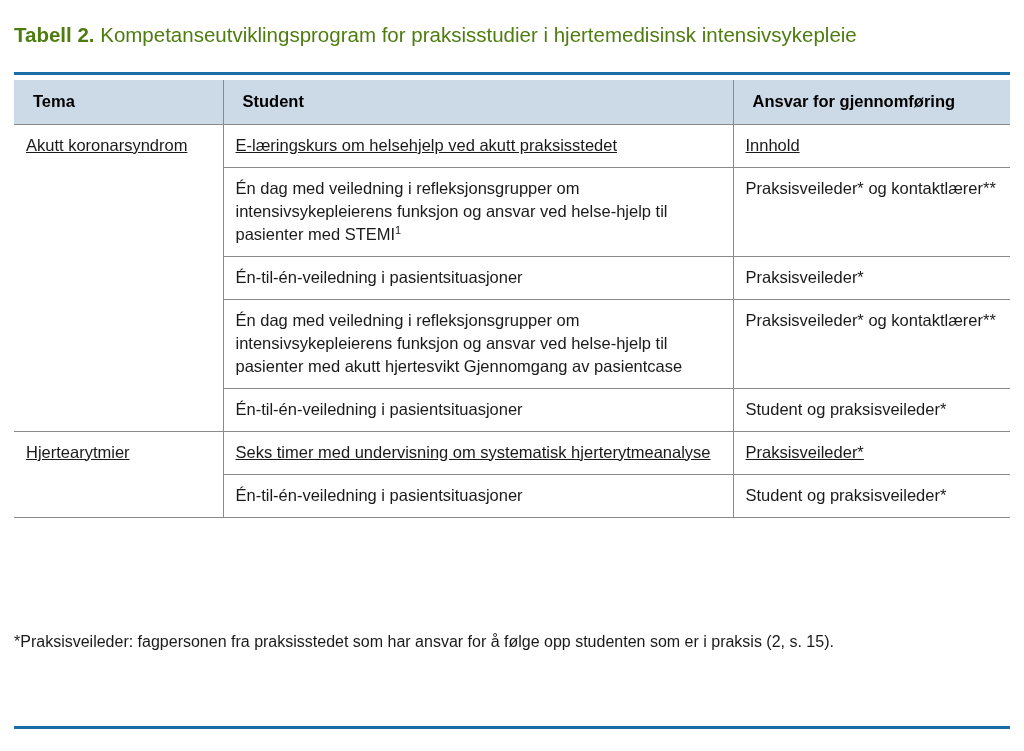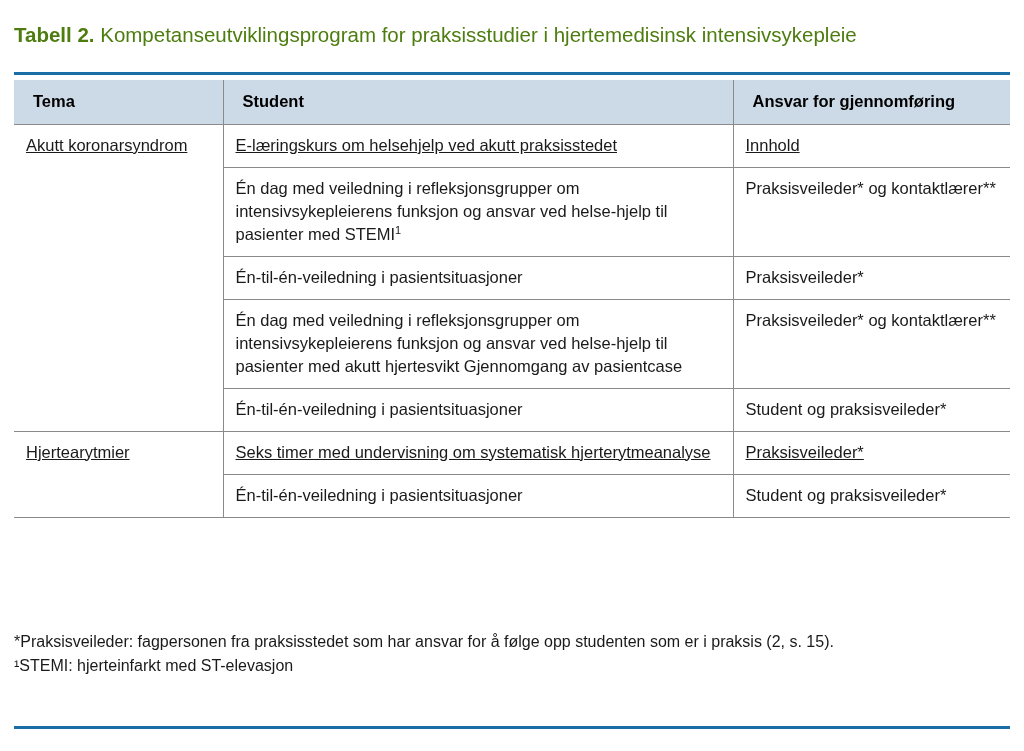--- a/index.html
+++ b/index.html
@@ -208,18 +208,17 @@
             <td class="cell-tema"></td>
             <td class="cell-innhold">Én-til-én-veiledning i pasientsituasjoner</td>
             <td class="cell-ansvar">Student og praksisveileder*</td>
           </tr>
         </tbody>
     </table>
   </div>
 
   <div class="footnotes">
     <p class="fn">*Praksisveileder: fagpersonen fra praksisstedet som har ansvar for å følge opp studenten som er i praksis (2, s. 15).</p>
-    <p class="fn">¹STEMI: hjerteinfarkt med ST-elevasjon</p>
   </div>
 
   <div class="rule-bottom"></div>
 
 </div>
 
 </body></html>

